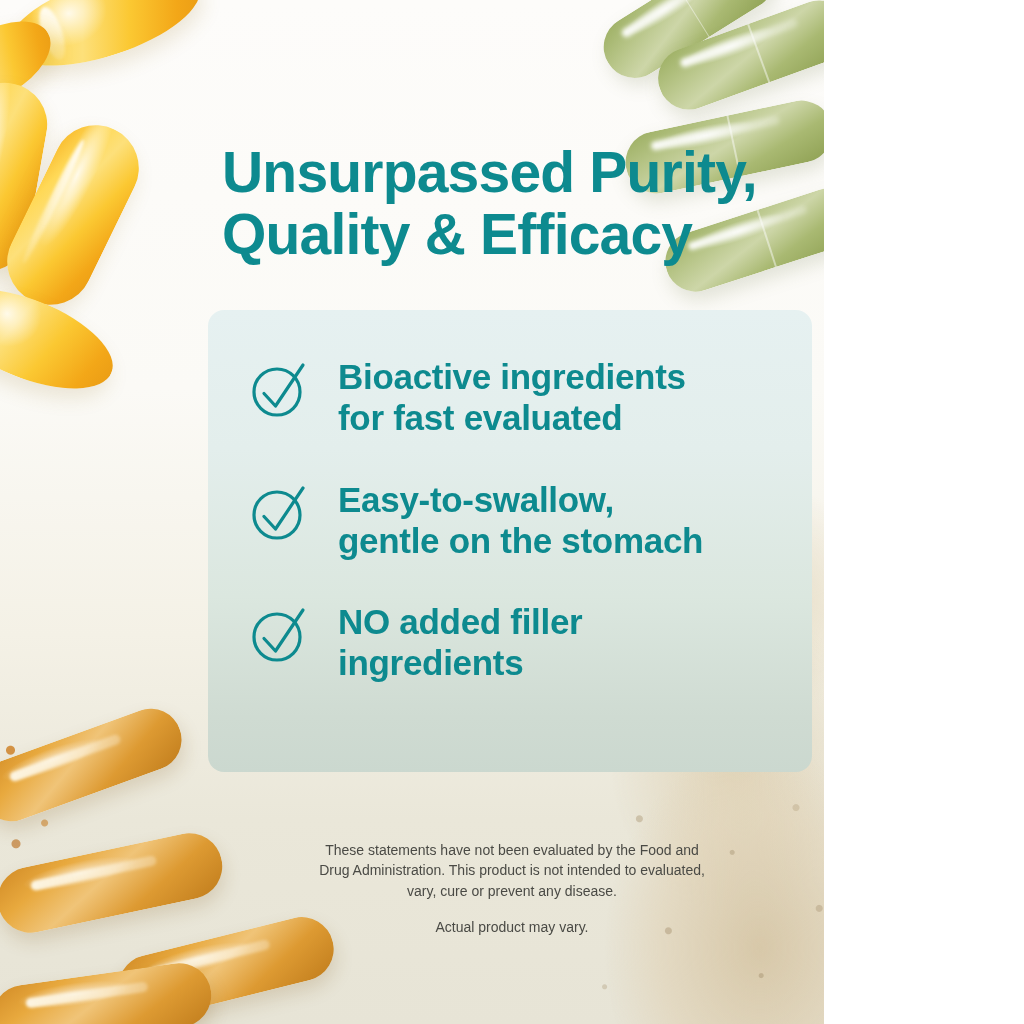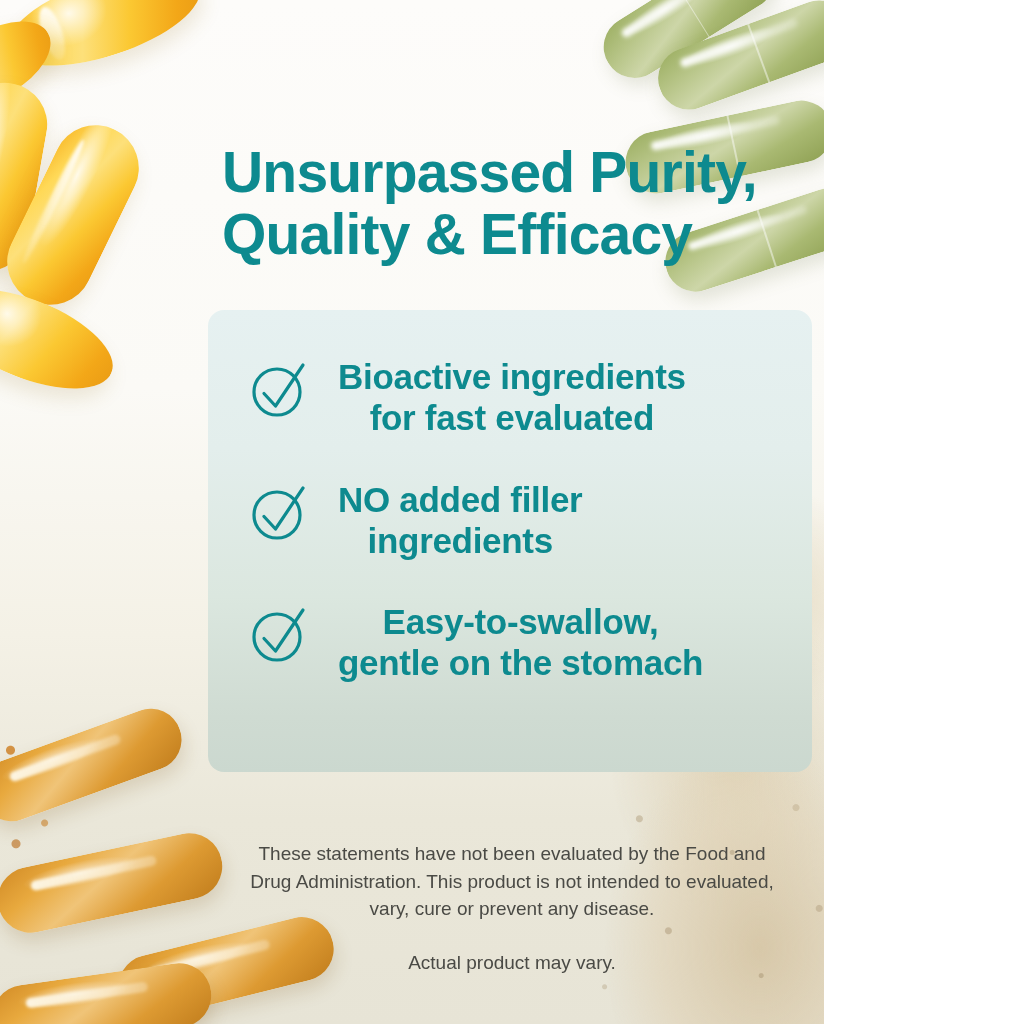--- a/index.html
+++ b/index.html
@@ -189,21 +189,20 @@
     top: 44px;
     right: 24px;
     display: flex;
     flex-direction: column;
     gap: 38px;
   }
   .benefit-item {
     display: flex;
     align-items: flex-start;
     gap: 28px;
-    text-align: center;
   }
   .check-icon {
     flex: 0 0 auto;
     width: 62px;
     height: 62px;
     margin-top: 4px;
   }
   .check-icon svg { display: block; width: 62px; height: 62px; }
   .benefit-text {
     color: #0d8a8f;
@@ -215,25 +214,25 @@
   }
   .benefit-text .bl { display: block; white-space: nowrap; }
 
   .disclaimer {
     position: absolute;
     left: 192px;
     top: 840px;
     width: 640px;
     text-align: center;
     color: #4a4a45;
-    font-size: 19px;
+    font-size: 14px;
     line-height: 1.45;
   }
   .disclaimer p { margin: 0; }
-  .disclaimer .vary { margin-top: 26px; }
+  .disclaimer .vary { margin-top: 16px; }
 </style>
 </head>
 <body>
 
 <div class="canvas">
 
   <div class="photo-layer softgels">
     <div class="softgel sg1"></div>
     <div class="softgel sg2"></div>
     <div class="softgel sg3"></div>
@@ -282,35 +281,35 @@
       </div>
 
       <div class="benefit-item">
         <span class="check-icon">
           <svg viewBox="0 0 62 62" xmlns="http://www.w3.org/2000/svg" aria-hidden="true">
             <circle cx="29" cy="34" r="23" fill="none" stroke="#0d8a8f" stroke-width="3.2"></circle>
             <path d="M16 35.5 L27.5 48 L55 7" fill="none" stroke="#0d8a8f" stroke-width="3.2" stroke-linecap="round" stroke-linejoin="round"></path>
           </svg>
         </span>
         <span class="benefit-text">
-          <span class="bl">NO added filler</span>
-          <span class="bl">ingredients</span>
+          <span class="bl">Easy-to-swallow,</span>
+          <span class="bl">gentle on the stomach</span>
         </span>
       </div>
 
       <div class="benefit-item">
         <span class="check-icon">
           <svg viewBox="0 0 62 62" xmlns="http://www.w3.org/2000/svg" aria-hidden="true">
             <circle cx="29" cy="34" r="23" fill="none" stroke="#0d8a8f" stroke-width="3.2"></circle>
             <path d="M16 35.5 L27.5 48 L55 7" fill="none" stroke="#0d8a8f" stroke-width="3.2" stroke-linecap="round" stroke-linejoin="round"></path>
           </svg>
         </span>
         <span class="benefit-text">
-          <span class="bl">Easy-to-swallow,</span>
-          <span class="bl">gentle on the stomach</span>
+          <span class="bl">NO added filler</span>
+          <span class="bl">ingredients</span>
         </span>
       </div>
 
     </div>
   </div>
 
   <div class="disclaimer">
     <p>
       <span>These statements have not been evaluated by the Food and</span><br>
       <span>Drug Administration. This product is not intended to evaluated,</span><br>

